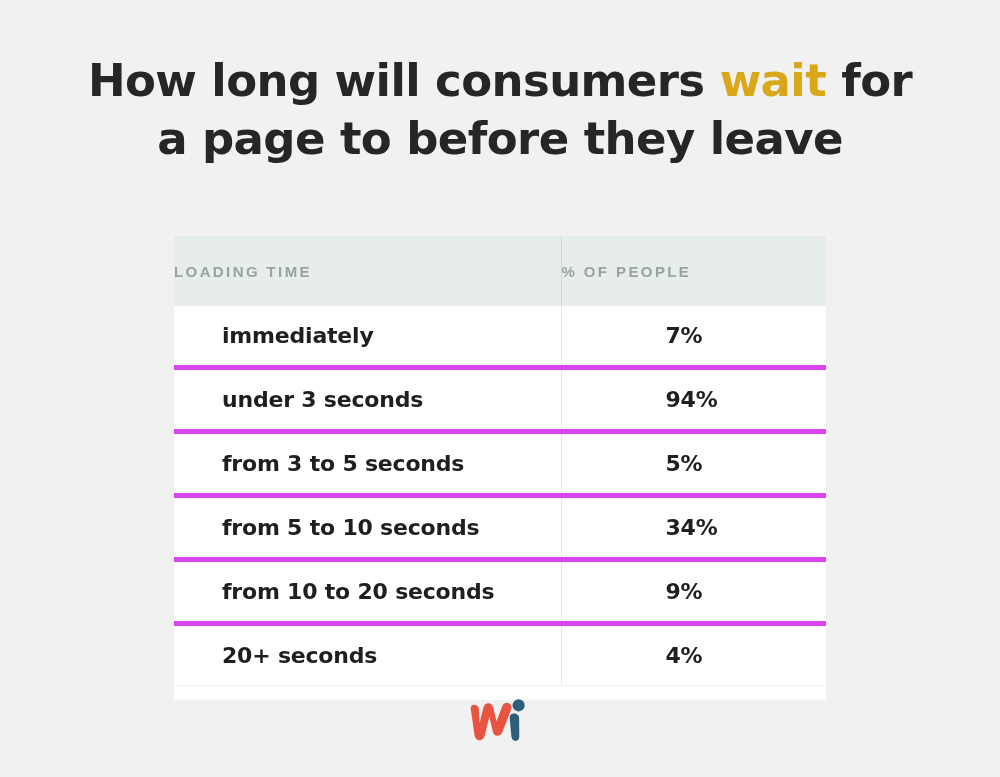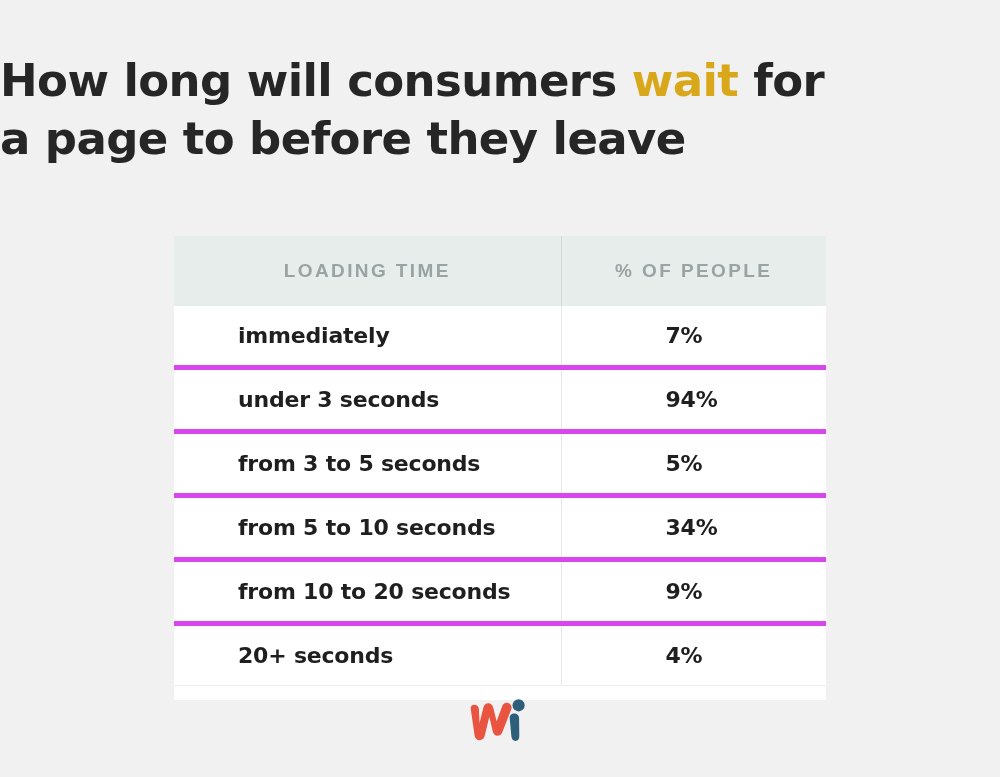--- a/index.html
+++ b/index.html
@@ -21,20 +21,21 @@
     position: relative;
     box-sizing: border-box;
   }
 
   
   .title-block {
     position: absolute;
     top: 52px;
     left: 0;
     width: 1000px;
+    text-align: center;
   }
   .title-line {
     font-family: "DejaVu Sans", sans-serif;
     font-weight: bold;
     font-size: 45px;
     line-height: 58px;
     letter-spacing: -0.6px;
     color: #262626;
     white-space: nowrap;
   }
@@ -56,24 +57,24 @@
   }
   .data-table col.c-label { width: 387px; }
   .data-table col.c-value { width: 265px; }
 
   .data-table thead th {
     background: #e6edeb;
     height: 70px;
     padding: 0;
     font-family: "Liberation Sans", sans-serif;
     font-weight: bold;
-    font-size: 19px;
+    font-size: 15px;
     letter-spacing: 2.4px;
     color: #9aa3a3;
-    text-align: center;
+    text-align: left;
     vertical-align: middle;
     border: none;
   }
   .data-table thead th.head-label {
     border-right: 1px solid #cfd9d7;
   }
 
   .data-table tbody td {
     background: #ffffff;
     height: 59px;
@@ -82,21 +83,21 @@
     border-top: 5px solid #d946ef;
     font-family: "DejaVu Sans", sans-serif;
     font-weight: bold;
     font-size: 22px;
     color: #1f1f1f;
   }
   .data-table tbody tr:first-child td {
     border-top: none;
   }
   .data-table tbody td.cell-label {
-    padding-left: 64px;
+    padding-left: 48px;
     border-right: 1px solid #e4e9e8;
     letter-spacing: -0.2px;
   }
   .data-table tbody td.cell-value {
     padding-left: 104px;
     letter-spacing: -0.2px;
   }
   .table-foot-pad {
     height: 14px;
     background: #ffffff;

